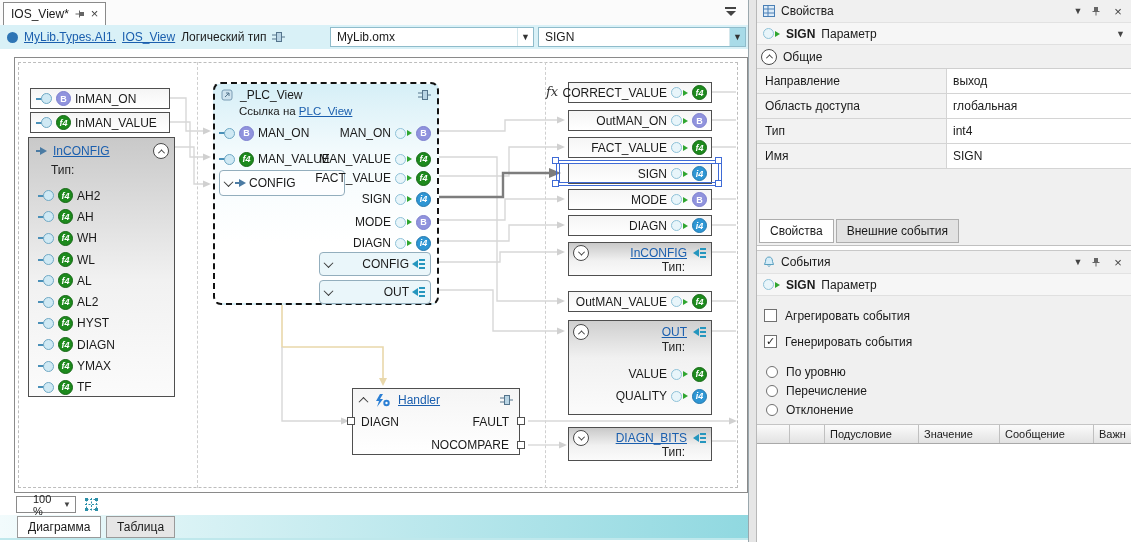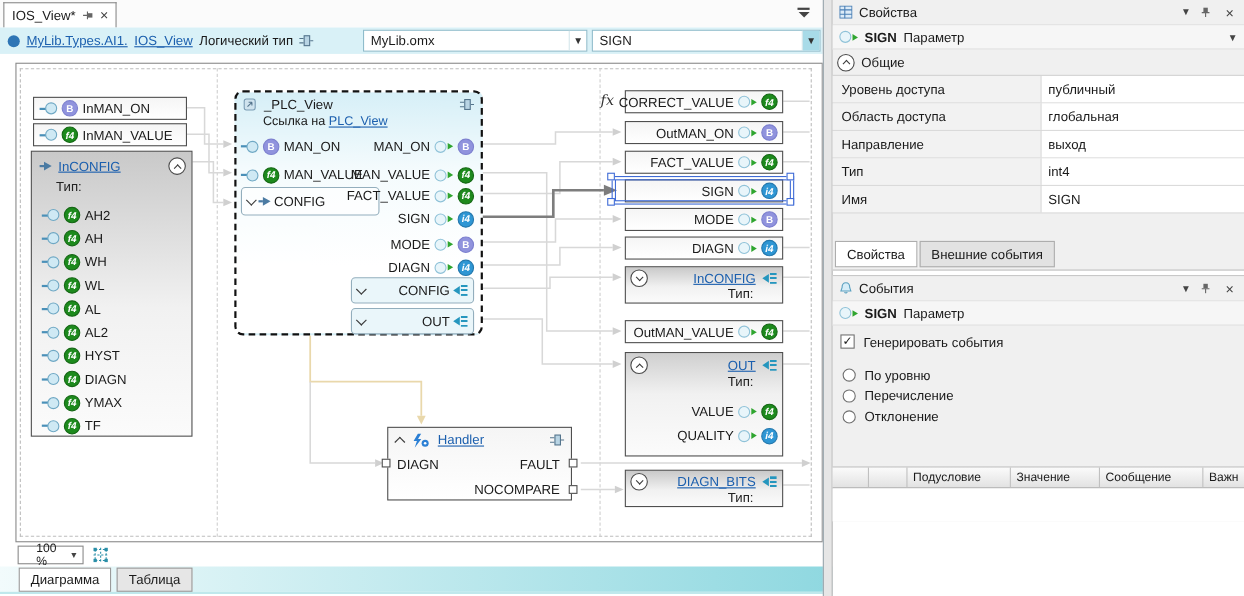--- a/index.html
+++ b/index.html
@@ -484,30 +484,26 @@
       <span style="margin-left:auto;font-size:9px;color:#444">▼</span>
     </div>
     <div class="secrow">
       <span class="circ-btn">
           <span class="chev up"></span>
         </span>
       <span>Общие</span>
     </div>
     <div class="pgrid">
       <div class="prow">
-        <div class="pl">Уровень доступа</div>
-        <div class="pv">публичный</div>
+        <div class="pl">Направление</div>
+        <div class="pv">выход</div>
       </div>
       <div class="prow">
         <div class="pl">Область доступа</div>
         <div class="pv">глобальная</div>
-      </div>
-      <div class="prow">
-        <div class="pl">Направление</div>
-        <div class="pv">выход</div>
       </div>
       <div class="prow">
         <div class="pl">Тип</div>
         <div class="pv">int4</div>
       </div>
       <div class="prow">
         <div class="pl">Имя</div>
         <div class="pv">SIGN</div>
       </div>
     </div>
@@ -529,20 +525,24 @@
           <rect x="3" y="1" width="4" height="4" fill="#666"></rect>
           <line x1="1.5" y1="5.5" x2="8.5" y2="5.5" stroke="#666"></line>
           <line x1="5" y1="5.5" x2="5" y2="9.5" stroke="#666"></line>
         </svg>
       <span class="hbtn" style="font-size:13px">×</span>
     </div>
     <div class="objrow">
       <span class="pout-ic"></span>
       <span style="font-weight:bold">SIGN</span>
       <span>Параметр</span>
+    </div>
+    <div class="ckrow" style="margin-top:8px">
+      <span class="ckbox"></span>
+      <span>Агрегировать события</span>
     </div>
     <div class="ckrow" style="margin-top:3px">
       <span class="ckbox">✓</span>
       <span>Генерировать события</span>
     </div>
     <div style="margin-top:9px">
       <div class="rdrow">
         <span class="rdo"></span>
         <span>По уровню</span>
       </div>

